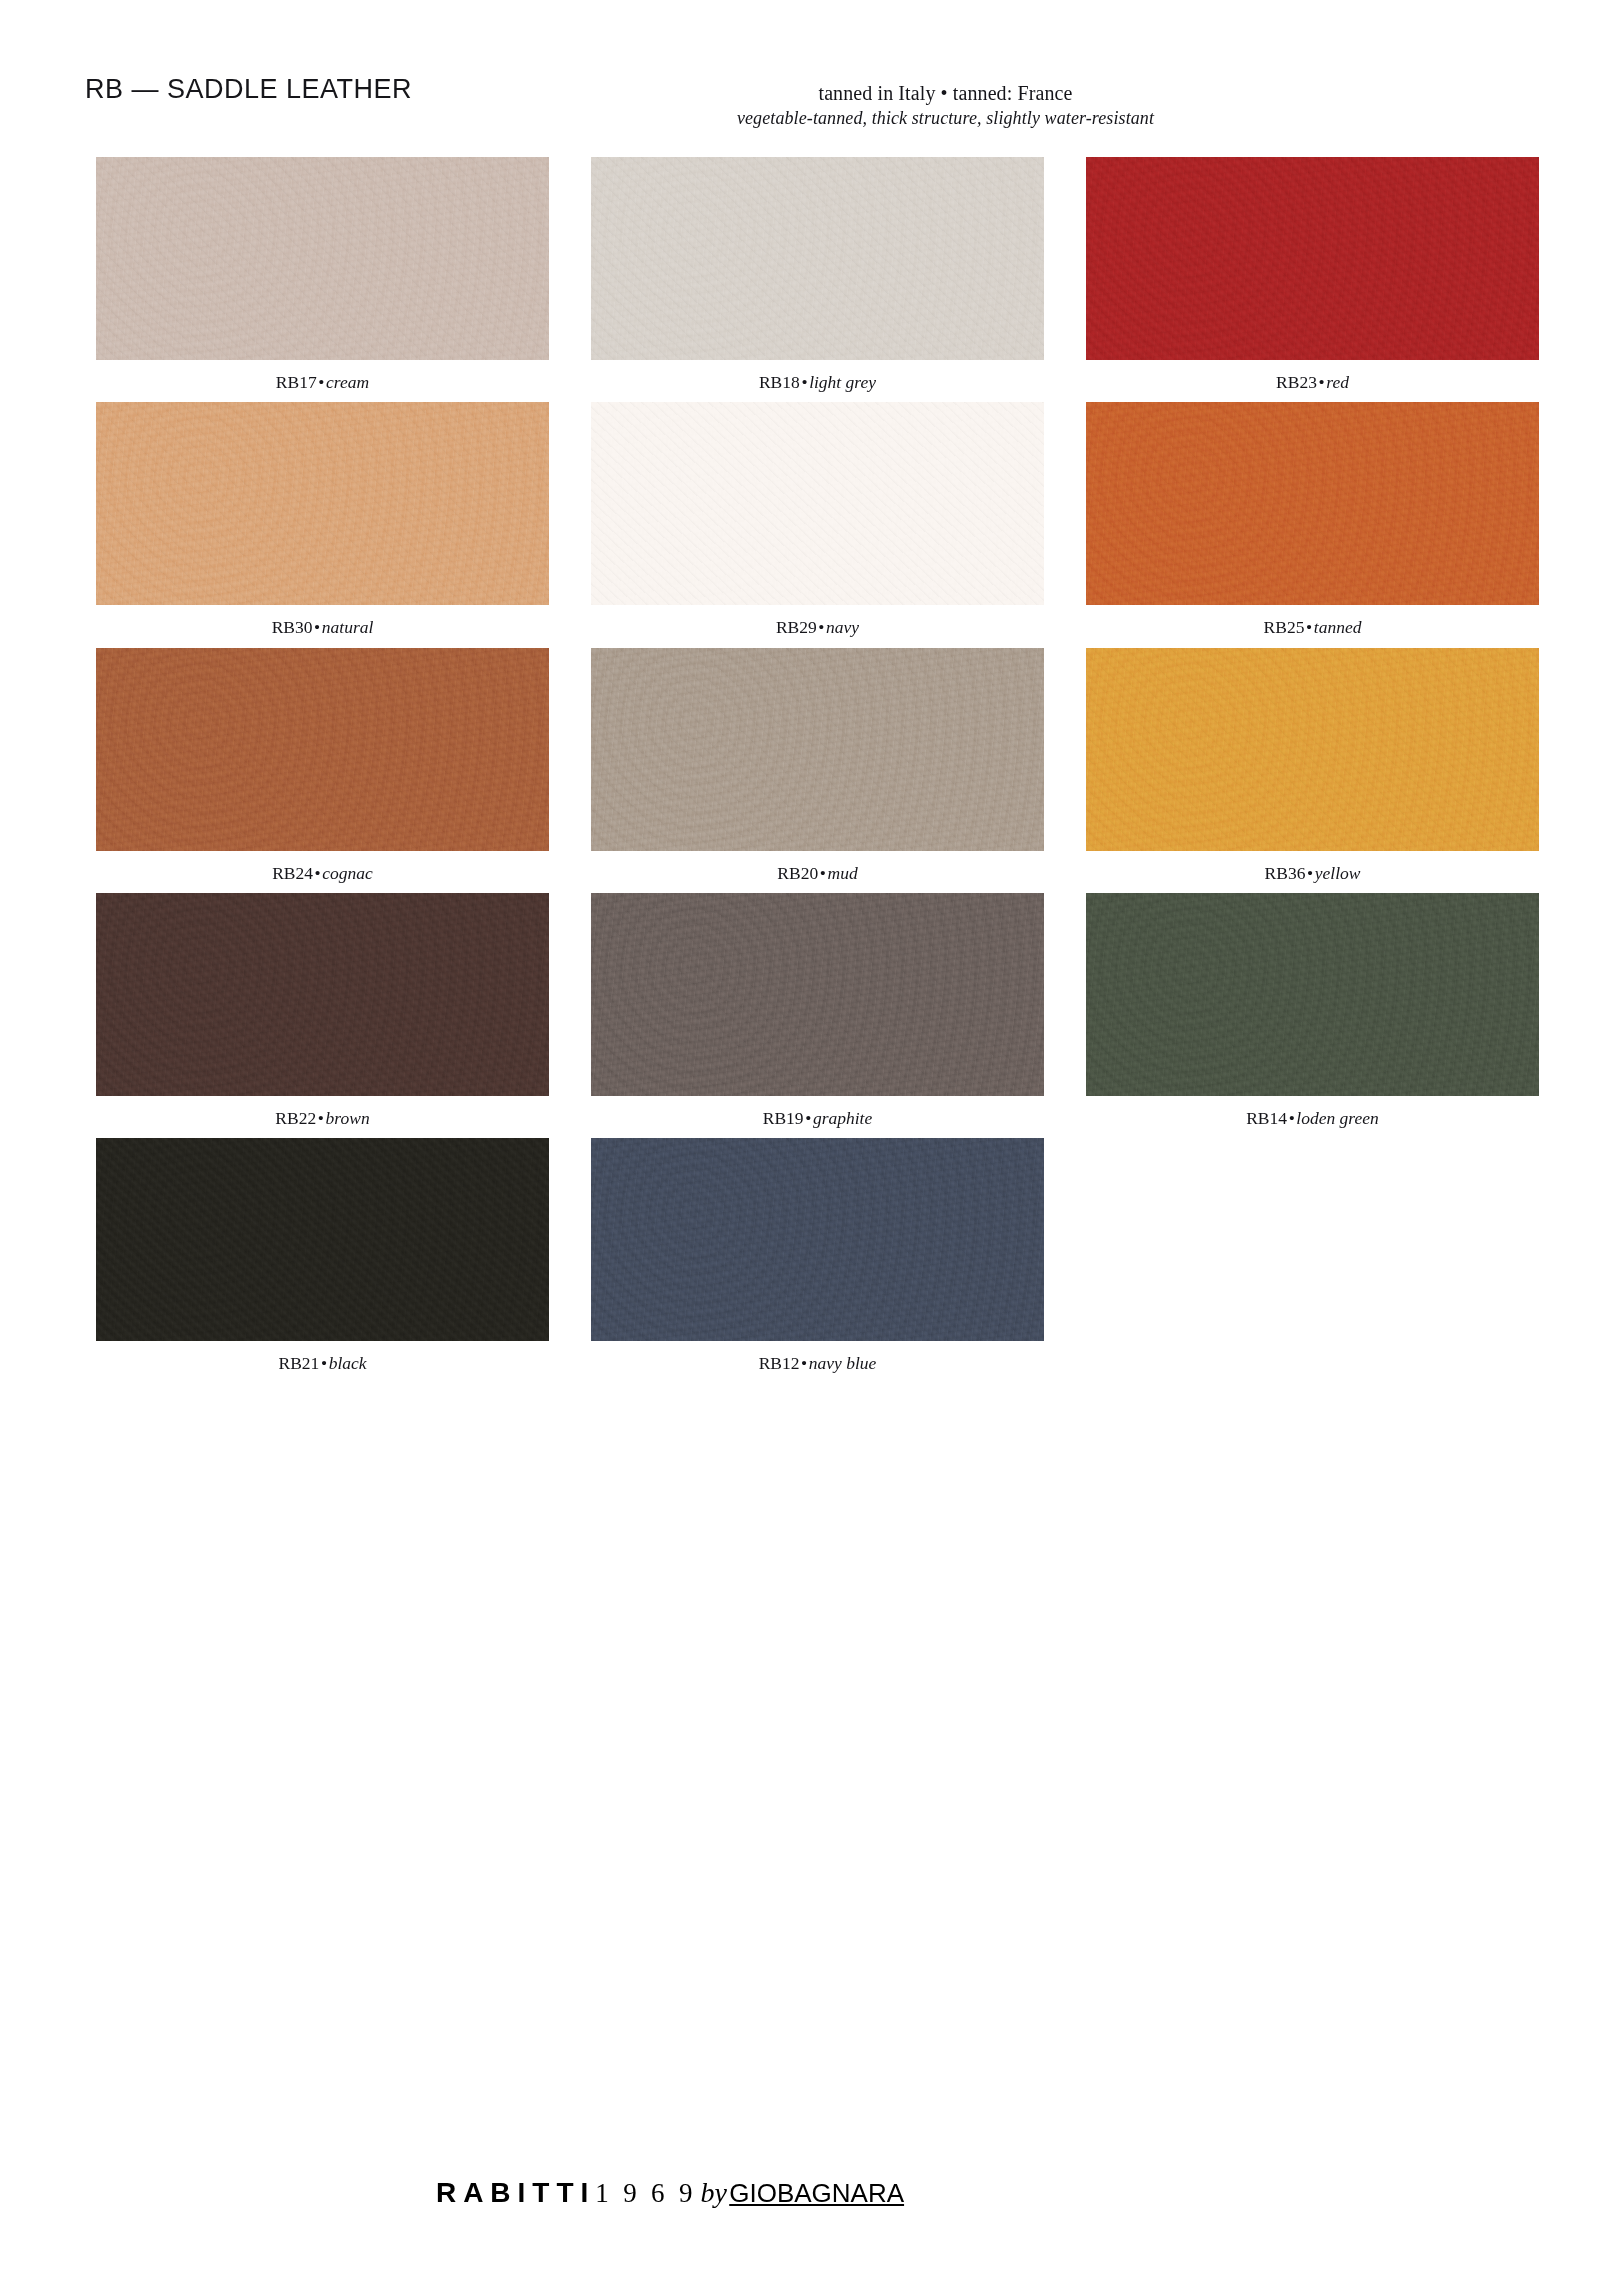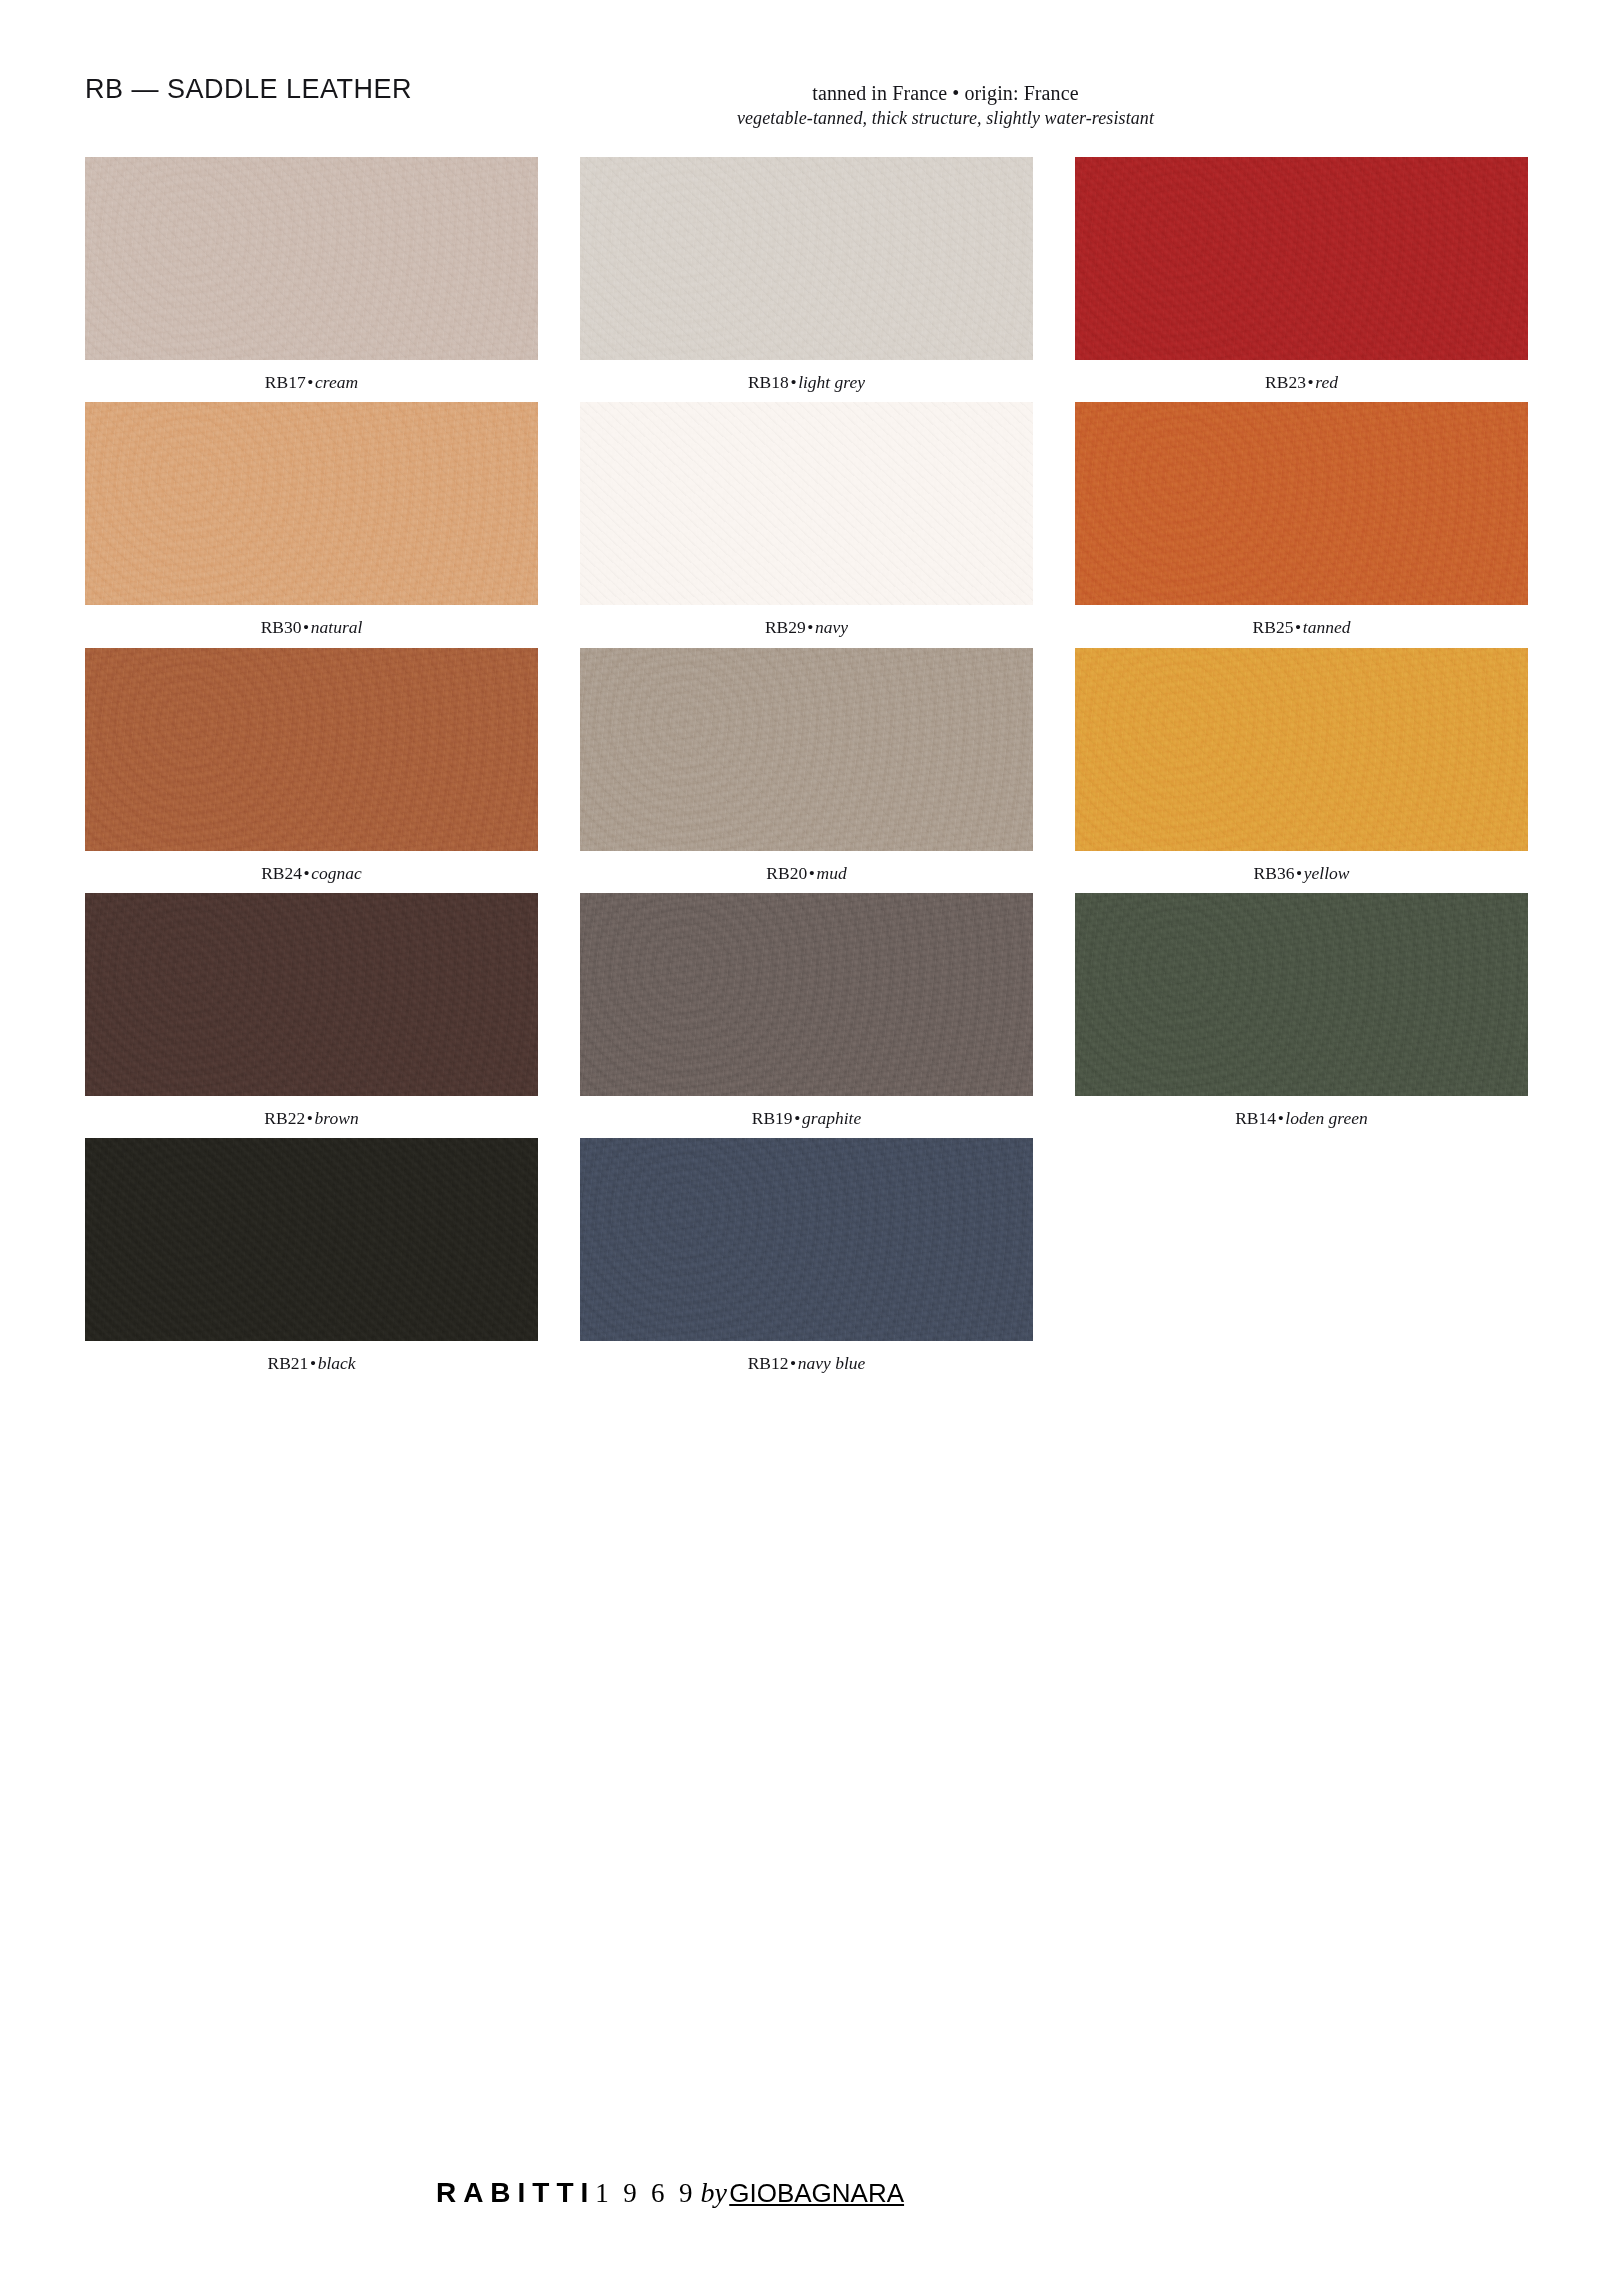--- a/index.html
+++ b/index.html
@@ -71,20 +71,21 @@
     top: 157px;
     width: 1443px;
     display: grid;
     grid-template-columns: repeat(3, 453px);
     justify-content: space-between;
     row-gap: 0px;
   }
   .cell {
     width: 453px;
     margin-bottom: 9.3px;
+    margin-left: 11px;
   }
   .swatch {
     position: relative;
     width: 453px;
     height: 203px;
     overflow: hidden;
     background-color: #cccccc;
   }
   
   .swatch::before {
@@ -194,21 +195,21 @@
   }
 </style>
 </head>
 <body>
 
 <div class="page">
 
   <div class="header">
     <div class="title">RB — SADDLE LEATHER</div>
     <div class="meta">
-      <div class="meta-line1">tanned in France • origin: France</div>
+      <div class="meta-line1">tanned in Italy • tanned: France</div>
       <div class="meta-line2">vegetable-tanned, thick structure, slightly water-resistant</div>
     </div>
   </div>
 
   <div class="grid" id="swatch-grid">
       <div class="cell">
         <div class="swatch" style="background-color: rgb(205, 188, 178);"></div>
         <div class="caption"><span class="code">RB17</span><span class="sep">•</span><span class="name">cream</span></div>
       </div>
       <div class="cell">

